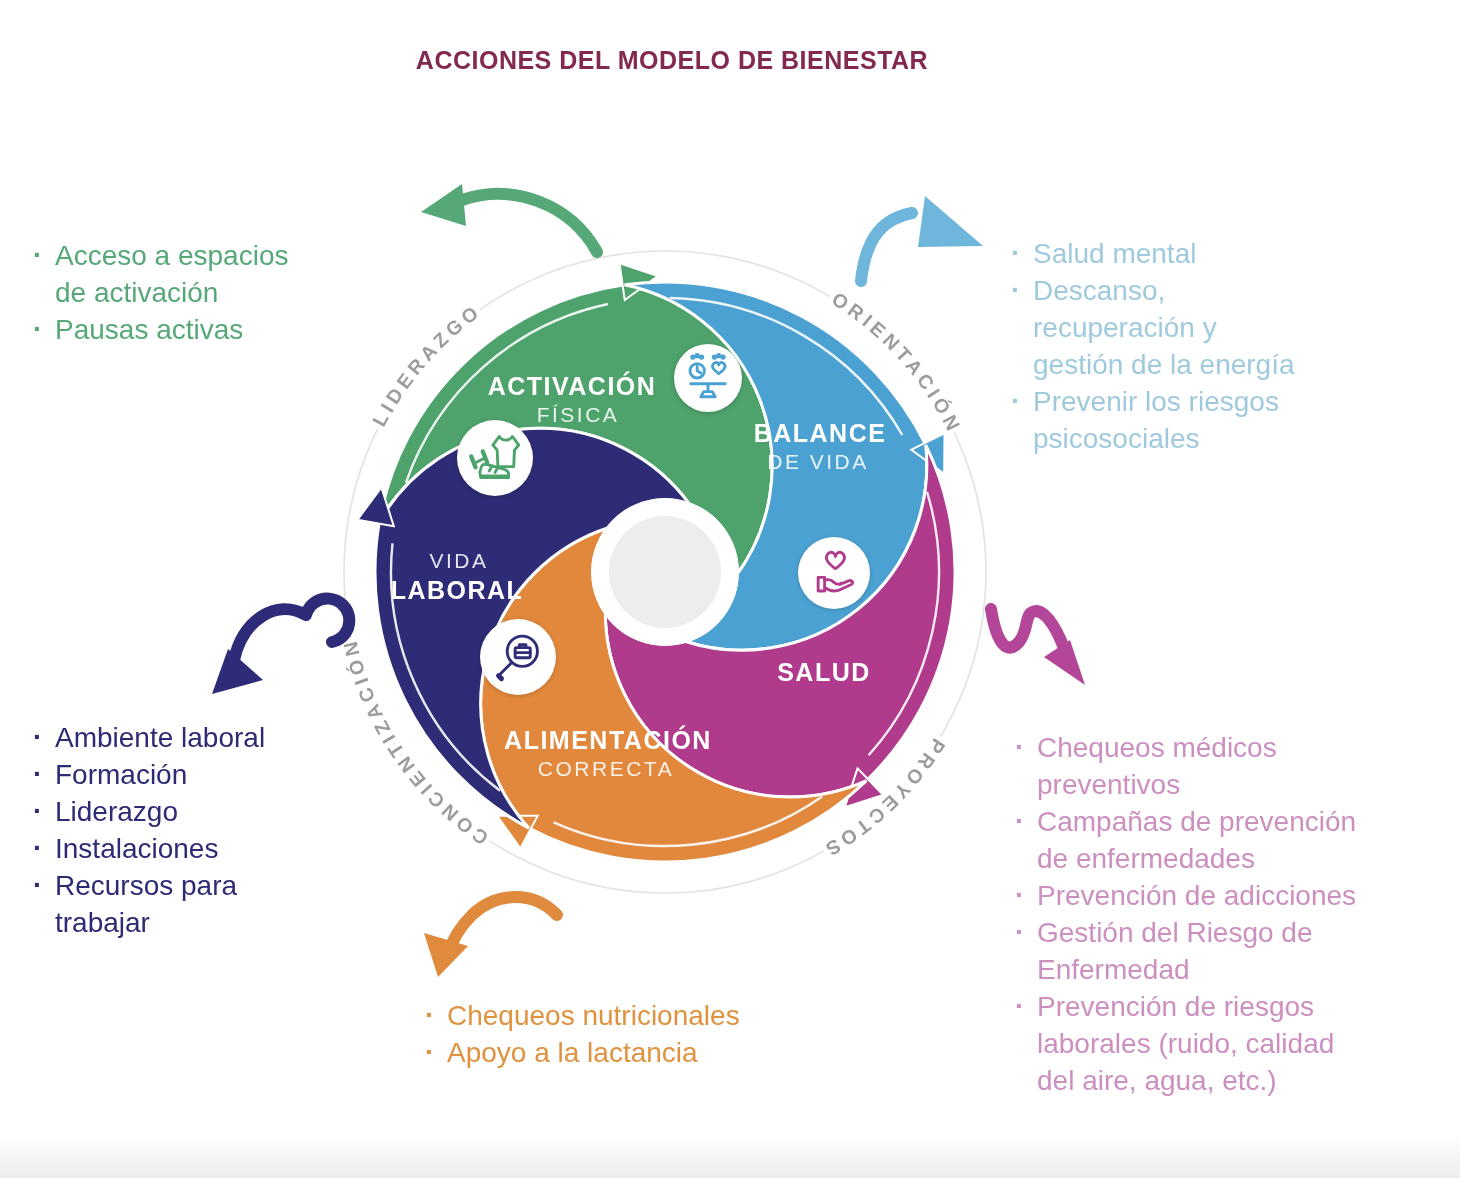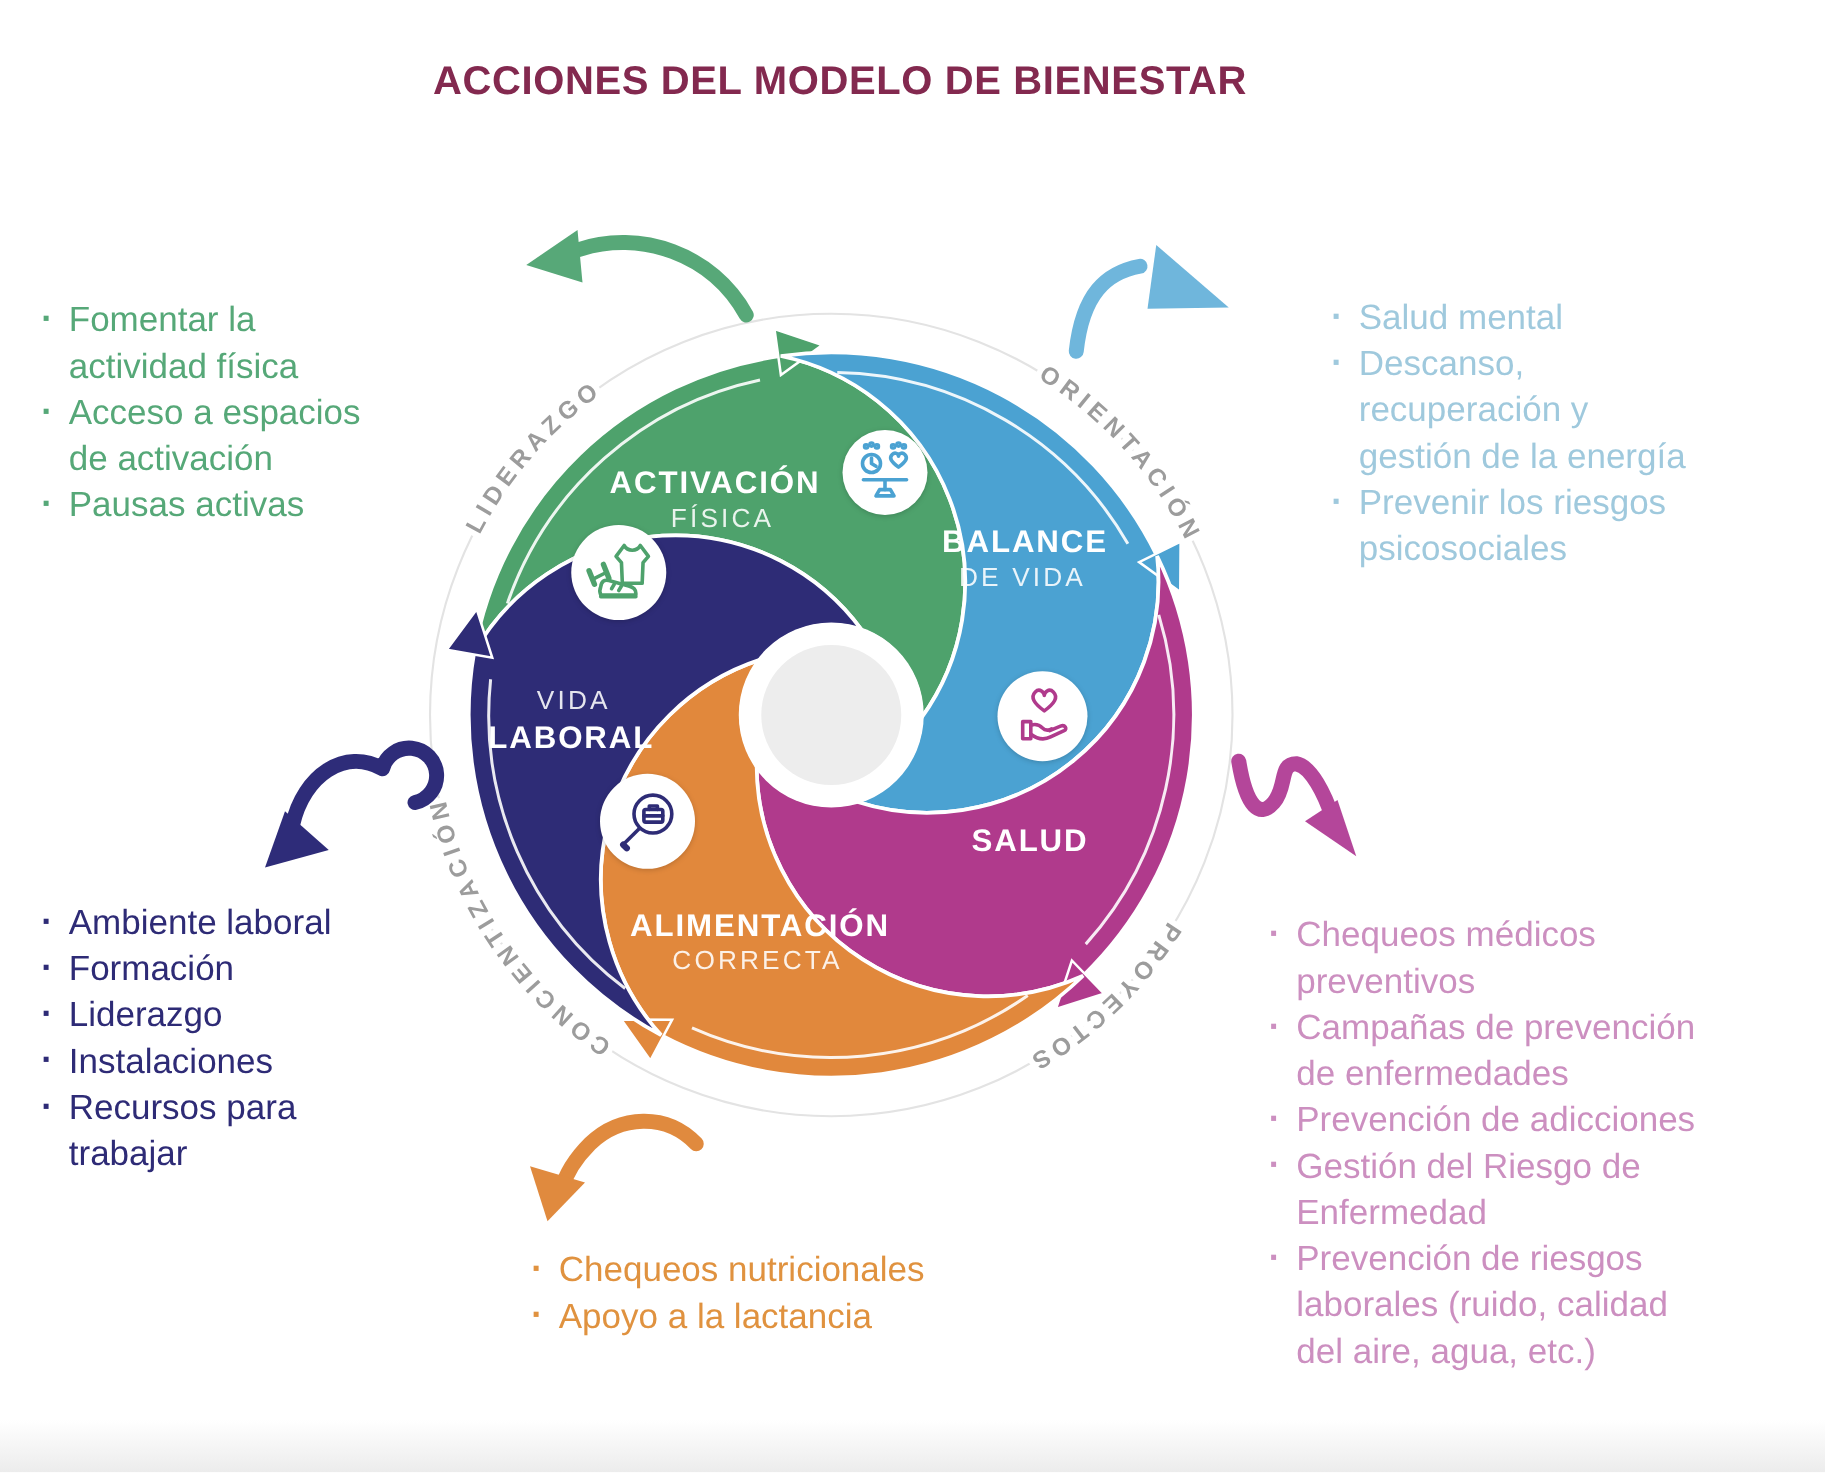--- a/index.html
+++ b/index.html
@@ -1,26 +1,26 @@
 <!DOCTYPE html>
 <html><head>
 <meta charset="utf-8">
 <style>
   html,body{margin:0;padding:0;background:#fff;}
   #canvas{position:relative;width:1460px;height:1178px;background:#fff;overflow:hidden;
           font-family:"Liberation Sans", sans-serif;}
   #title{position:absolute;left:0;top:46px;width:1344px;text-align:center;
-         font-size:32px;font-weight:bold;letter-spacing:.5px;}
+         font-size:25px;font-weight:bold;letter-spacing:.5px;}
   svg{position:absolute;left:0;top:0;pointer-events:none;}
   .bullet-list{position:absolute;margin:0;padding:0;list-style:none;
                font-size:28px;line-height:1.32;font-weight:400;}
   .bullet-list li{position:relative;padding-left:27px;}
   .bullet-list li::before{content:"·";position:absolute;left:5px;top:-1px;font-weight:bold;}
   #list-liderazgo{left:28px;top:238px;width:284px;}
-  #list-orientacion{left:1060px;top:236px;width:308px;}
+  #list-orientacion{left:1006px;top:236px;width:308px;}
   #list-concientizacion{left:28px;top:720px;width:270px;}
   #list-proyectos{left:1010px;top:730px;width:356px;}
   #list-alimentacion{left:420px;top:998px;width:510px;}
   #bottom-fade{position:absolute;left:0;bottom:0;width:100%;height:42px;
                background:linear-gradient(#ffffff,#ececec);}
   .icon-bubble{filter:drop-shadow(0 1px 2px rgba(0,0,0,.18));}
   .seg-bold{font-weight:bold;fill:#fff;}
   .seg-light{font-weight:400;fill:rgba(255,255,255,.88);}
 </style>
 </head>
@@ -127,21 +127,20 @@
       <path d="M991 609 C997 646 1008 655 1019 642 C1030 629 1023 611 1037 611 C1049 613 1060 636 1066 654" stroke-width="12" stroke="#B4469A"></path>
       <polygon points="1085,685 1044,657 1070,640" fill="#B4469A"></polygon>
     </g>
     <g>
       <path d="M557 915 C533 890 496 892 472 915 C459 928 452 941 449 952" stroke-width="12" stroke="#E08A3E"></path>
       <polygon points="438,977 424,933 468,946" fill="#E08A3E"></polygon>
     </g>
   </svg>
 
   <ul id="list-liderazgo" class="bullet-list" style="color: rgb(86, 168, 120);">
-      <li>Fomentar la actividad física</li>
       <li>Acceso a espacios de activación</li>
       <li>Pausas activas</li>
     </ul>
   <ul id="list-orientacion" class="bullet-list" style="color: rgb(159, 201, 221);">
       <li>Salud mental</li>
       <li>Descanso, recuperación y gestión de la energía</li>
       <li>Prevenir los riesgos psicosociales</li>
     </ul>
   <ul id="list-concientizacion" class="bullet-list" style="color: rgb(46, 43, 118);">
       <li>Ambiente laboral</li>

